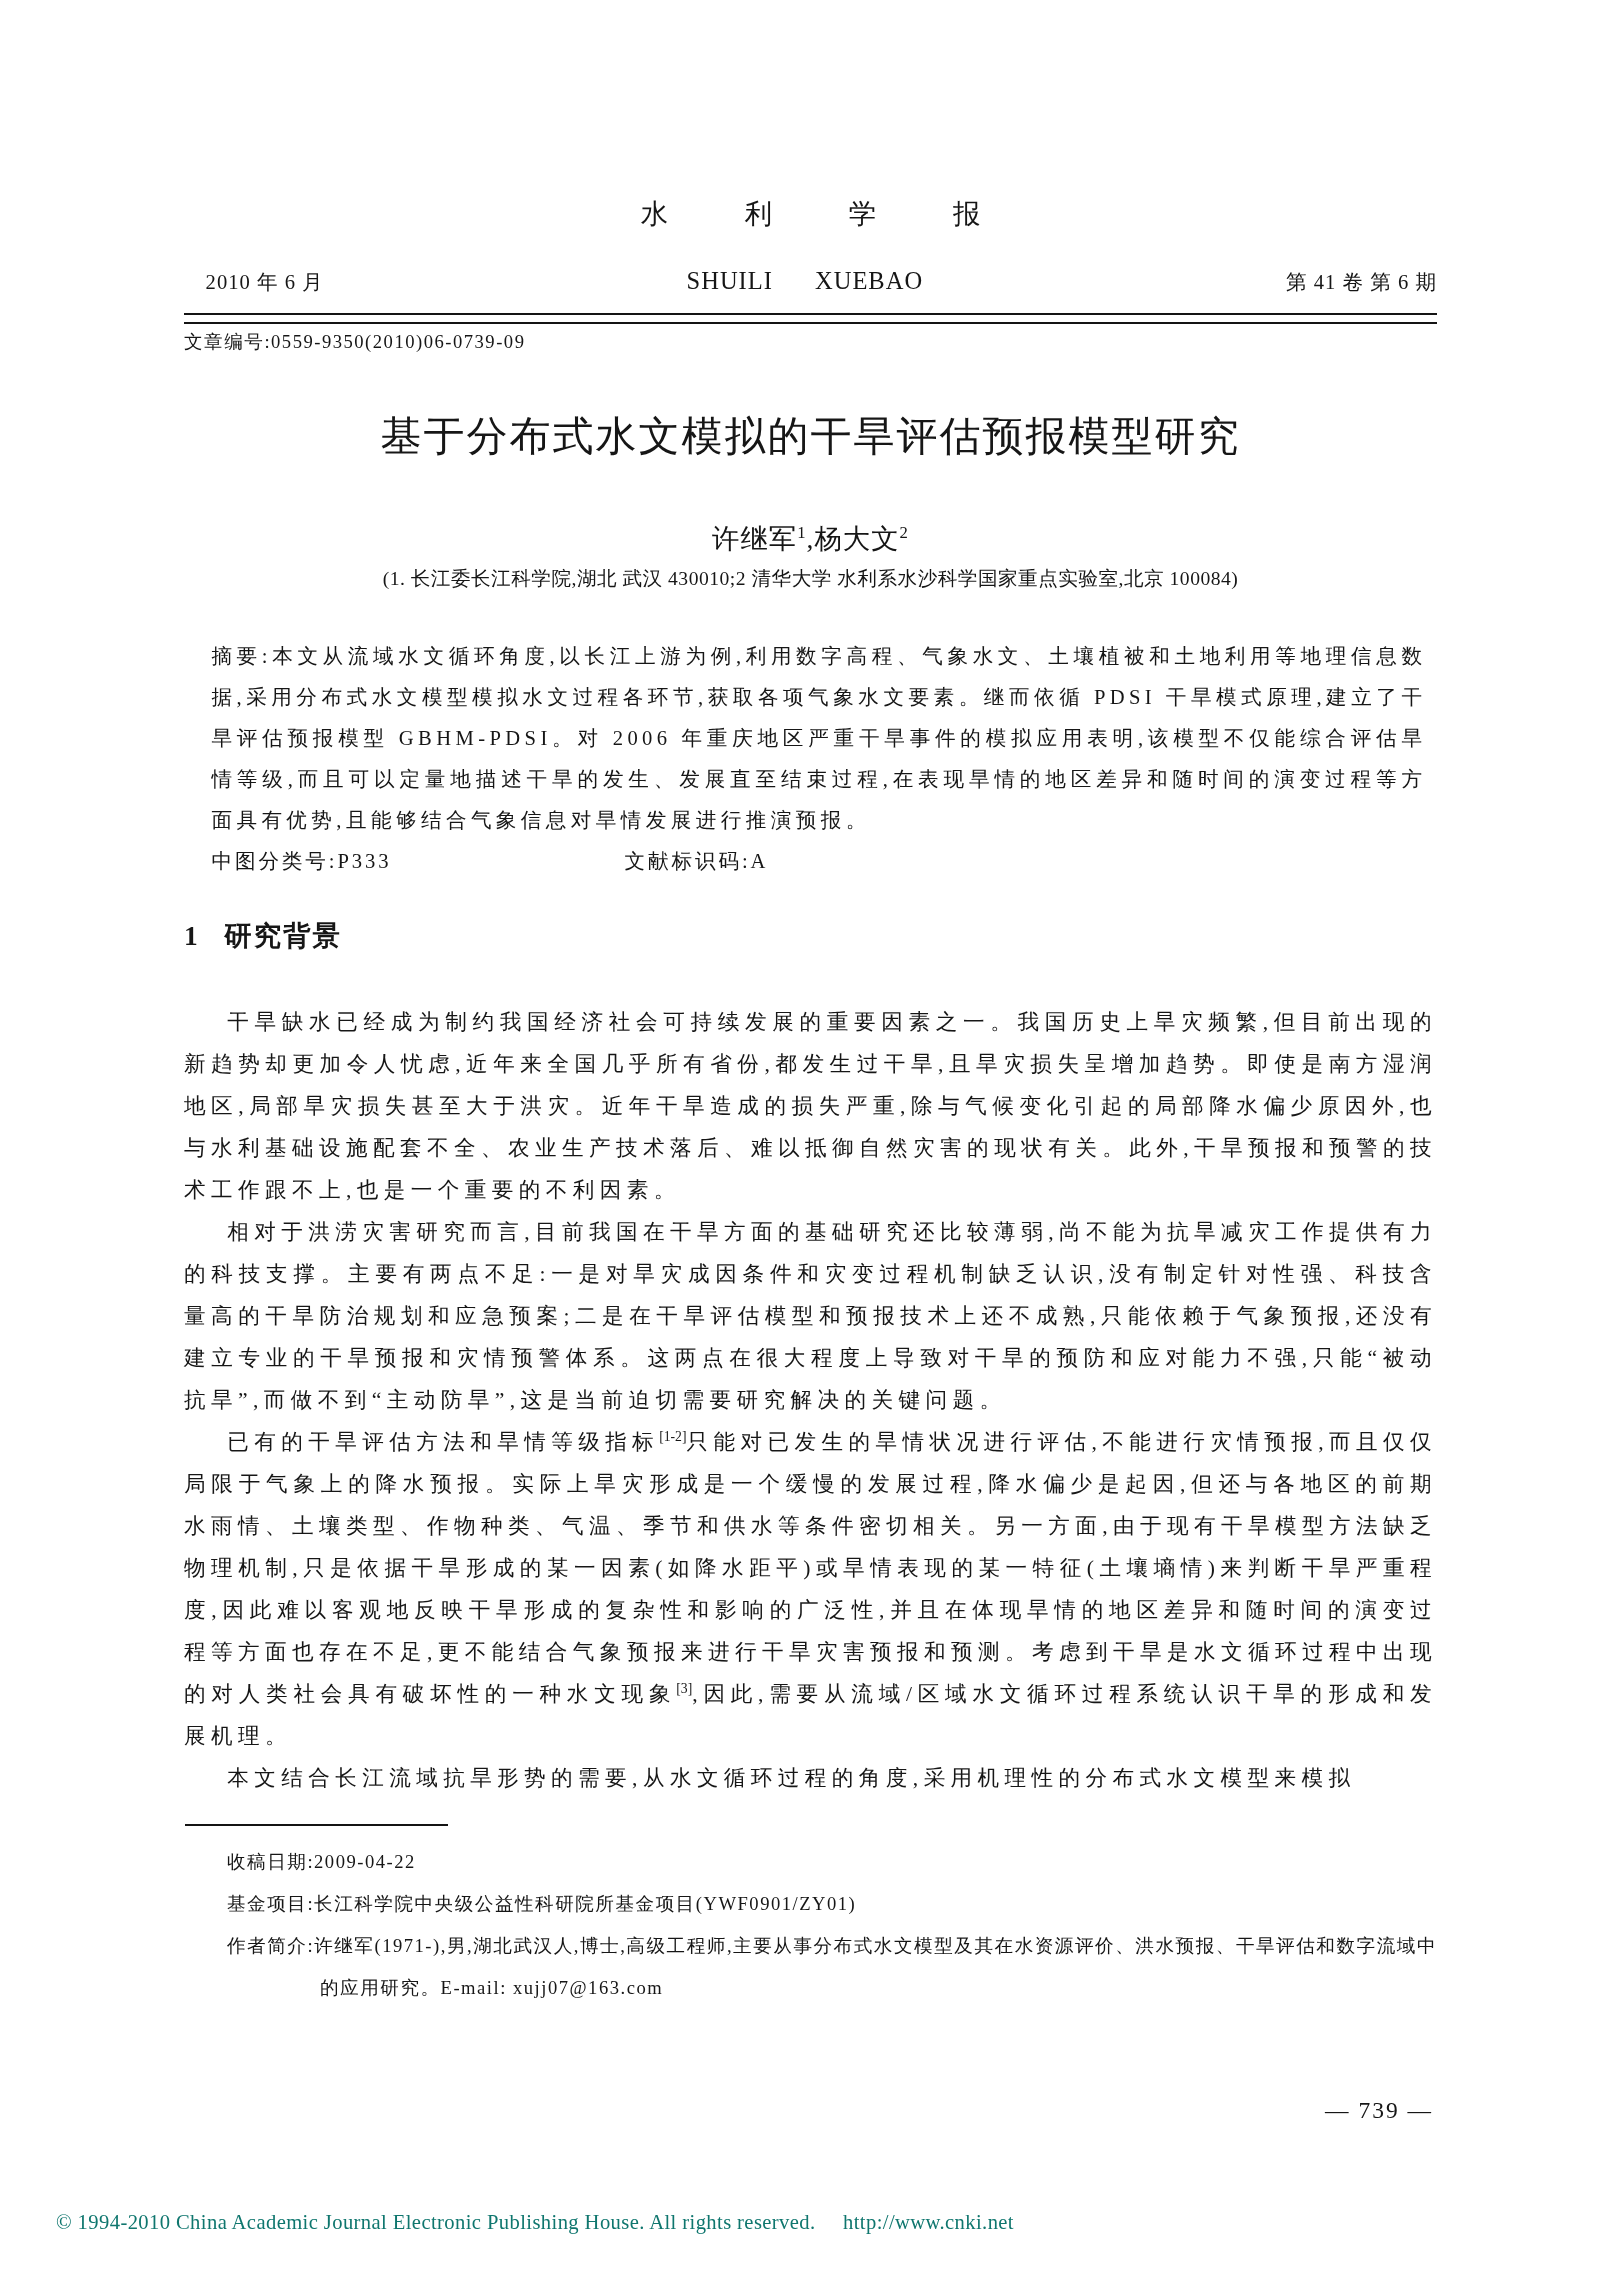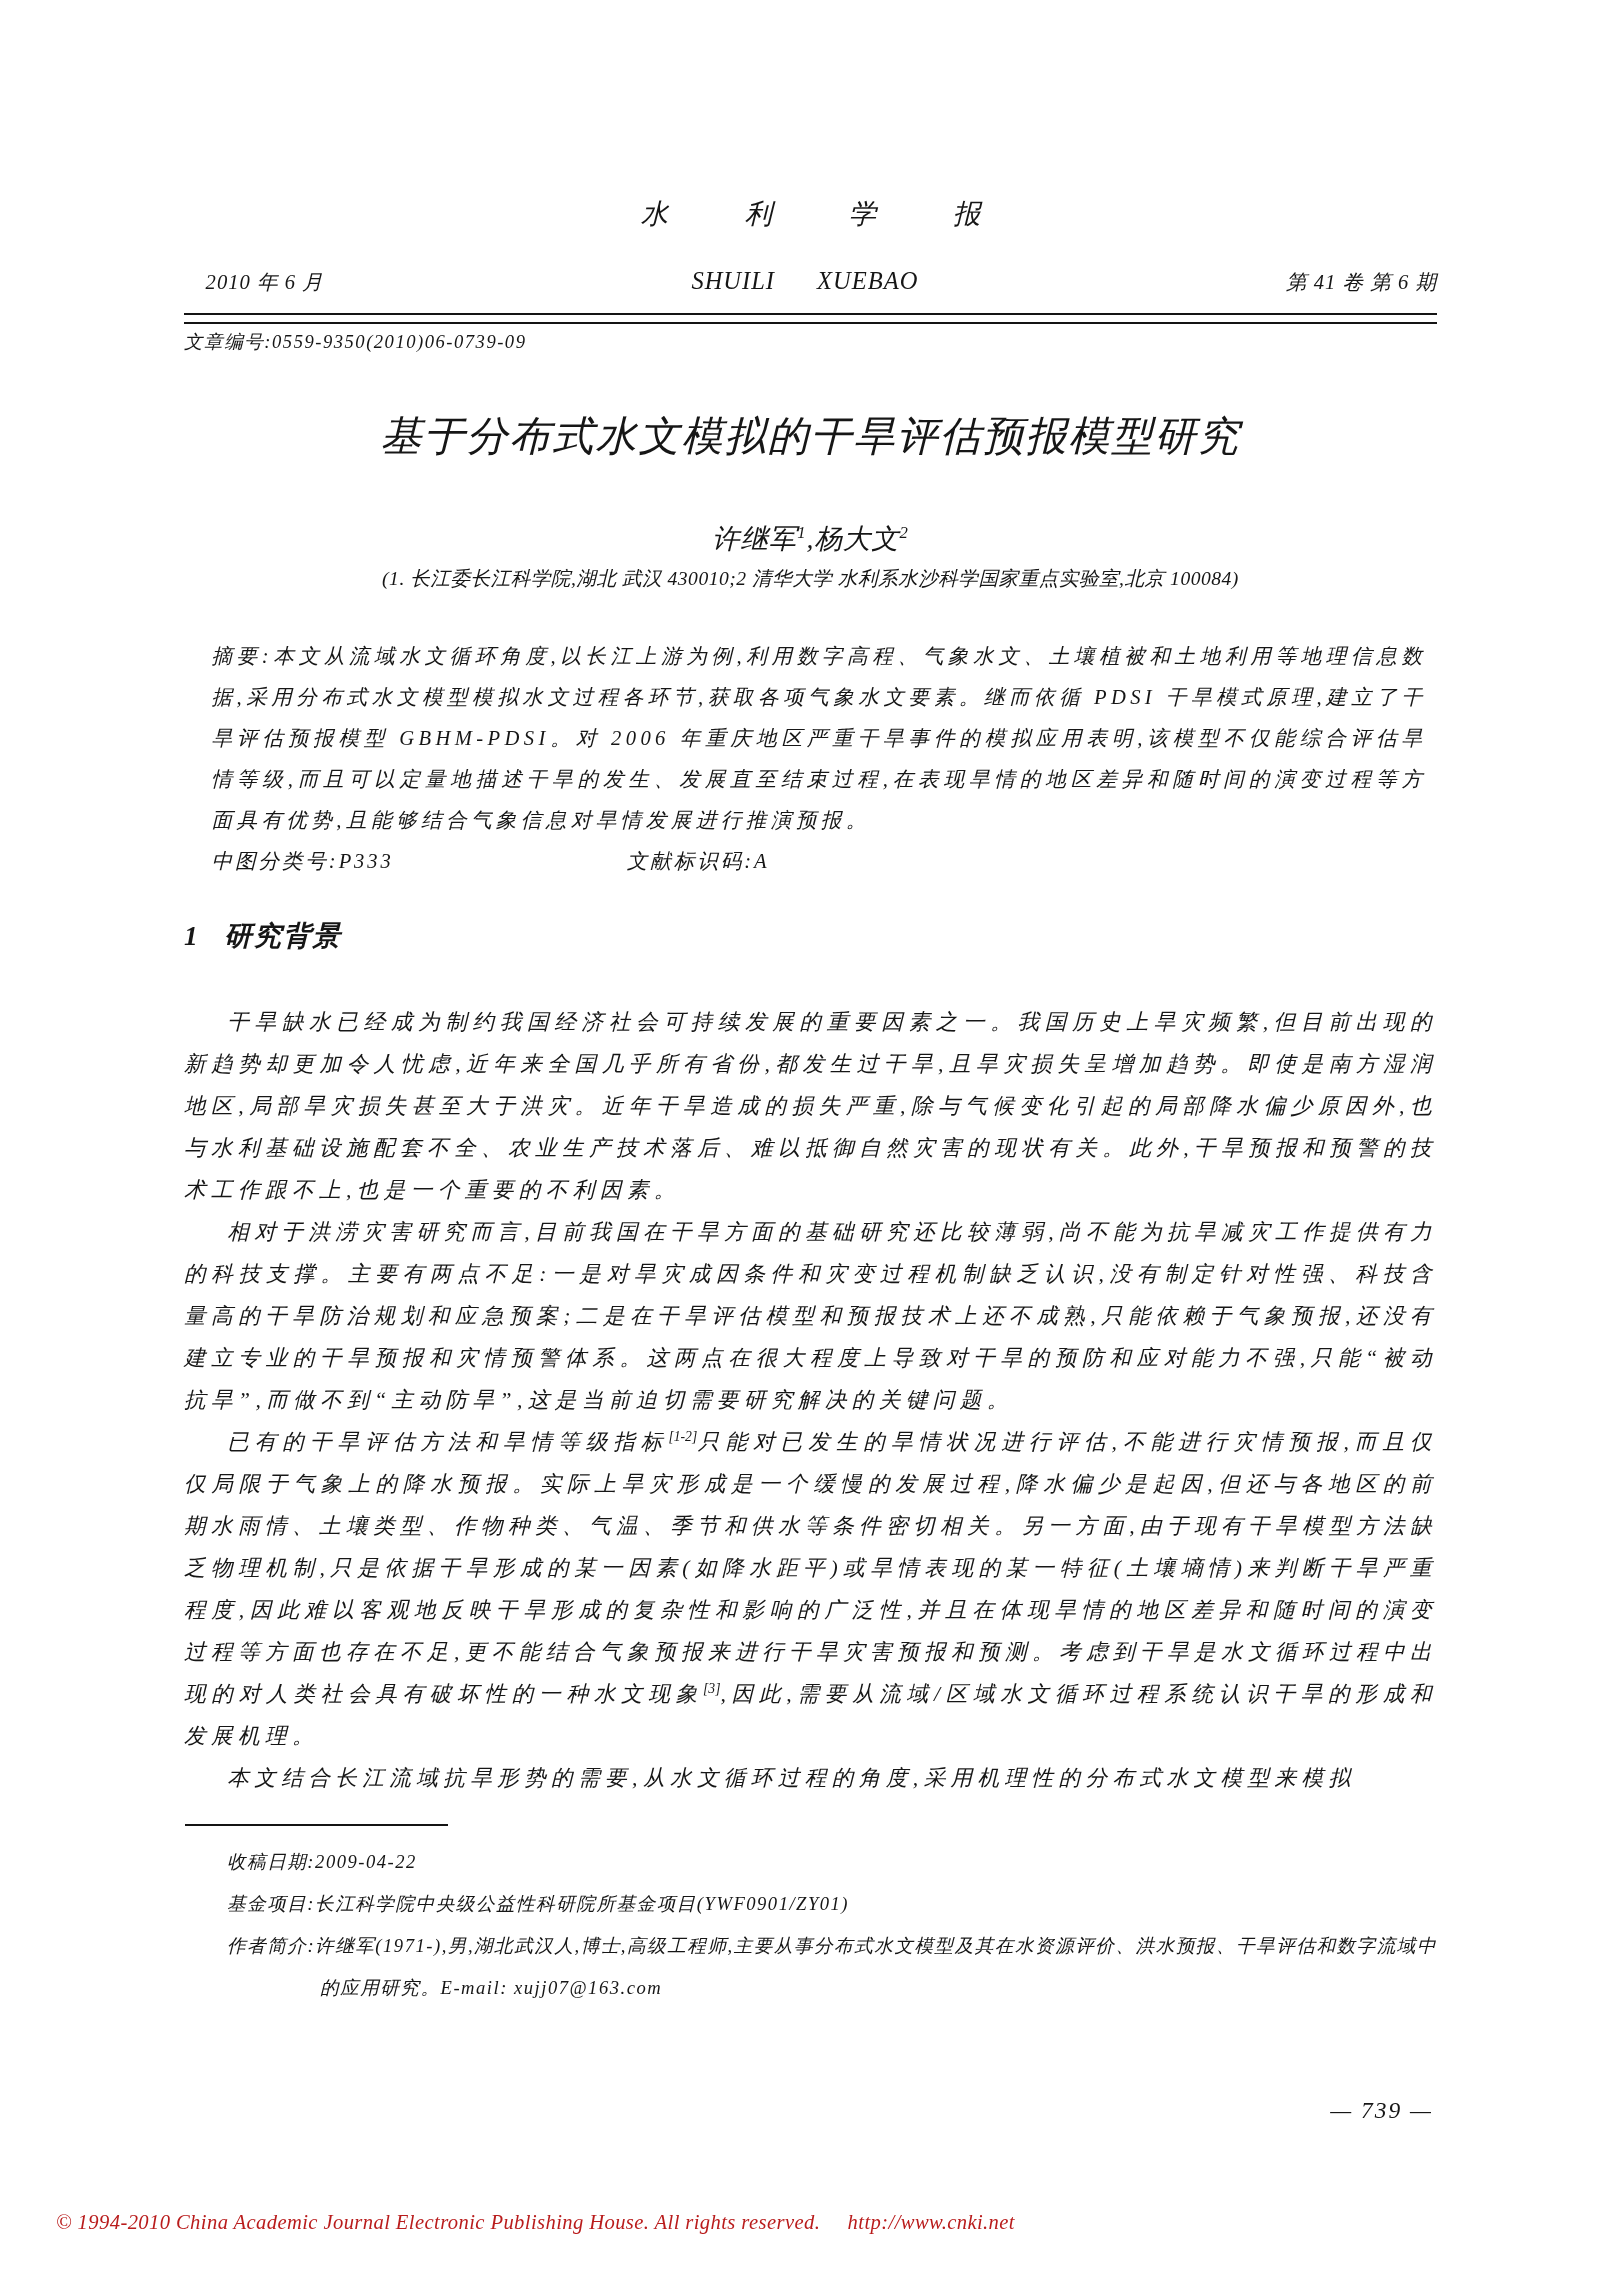--- a/index.html
+++ b/index.html
@@ -3,21 +3,20 @@
 <meta charset="utf-8">
 <style>
   html,body{margin:0;padding:0;background:#ffffff;}
   .page{
     position:relative;
     width:1621px;height:2293px;
     background:#ffffff;
     color:#161616;
     font-family:"Liberation Serif","DejaVu Serif",serif;
     overflow:hidden;
-    font-style:italic;
   }
   .col{
     position:absolute;left:184px;top:0;width:1253px;
   }
   .journal-name{
     margin-top:198px;
     text-align:center;
     font-size:27.4px;line-height:33px;
     letter-spacing:2.8em;text-indent:2.8em;
     white-space:nowrap;
@@ -84,21 +83,21 @@
     font-size:18.6px;line-height:42px;letter-spacing:1.5px;
   }
   .footnotes .fn{text-align:justify;}
   .footnotes .fn.hanging{padding-left:5em;text-indent:-5em;}
   .page-number{
     position:absolute;top:2096px;right:188px;
     font-size:23.5px;line-height:29px;letter-spacing:2px;
   }
   .copyright{
     position:absolute;top:2209px;left:56px;
-    color:#b91c1c;font-size:20.6px;line-height:27.4px;letter-spacing:0.4px;
+    color:#0f766e;font-size:20.6px;line-height:27.4px;letter-spacing:0.4px;
     white-space:nowrap;
   }
   .copyright .url{margin-left:27.4px;}
 </style>
 </head>
 <body>
 
 <div class="page">
   <div class="col">
 

